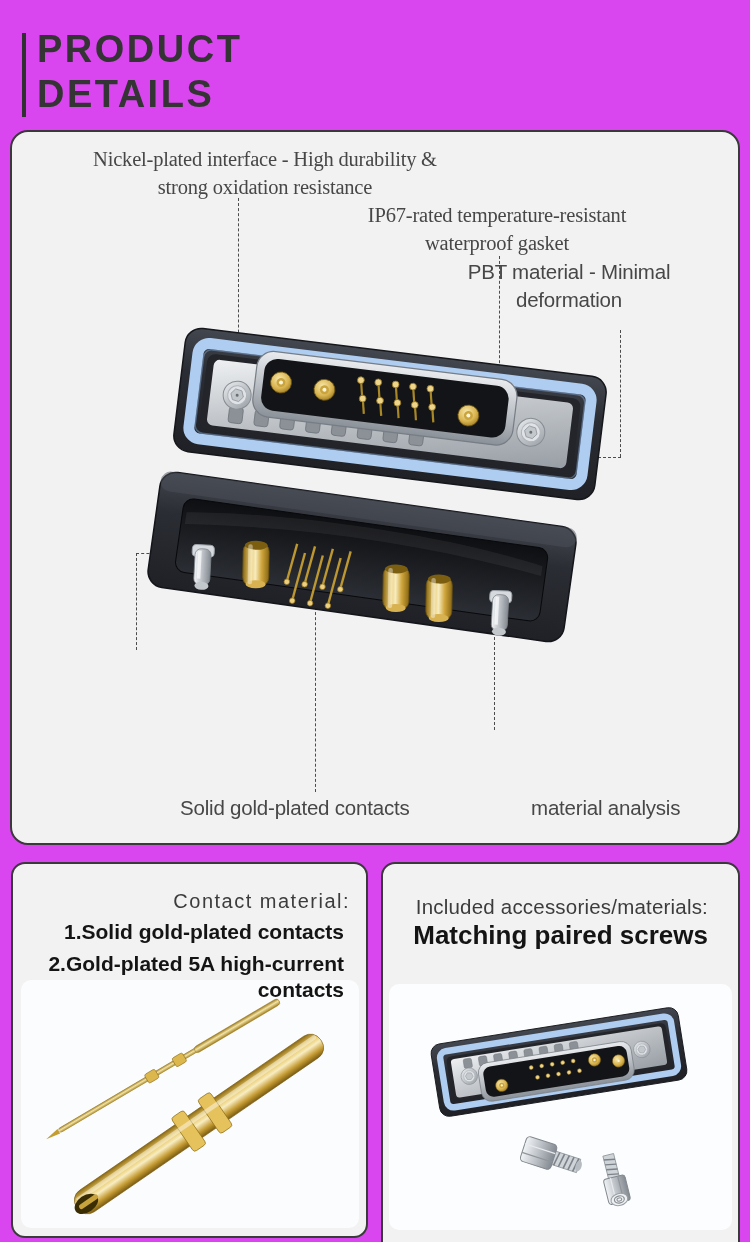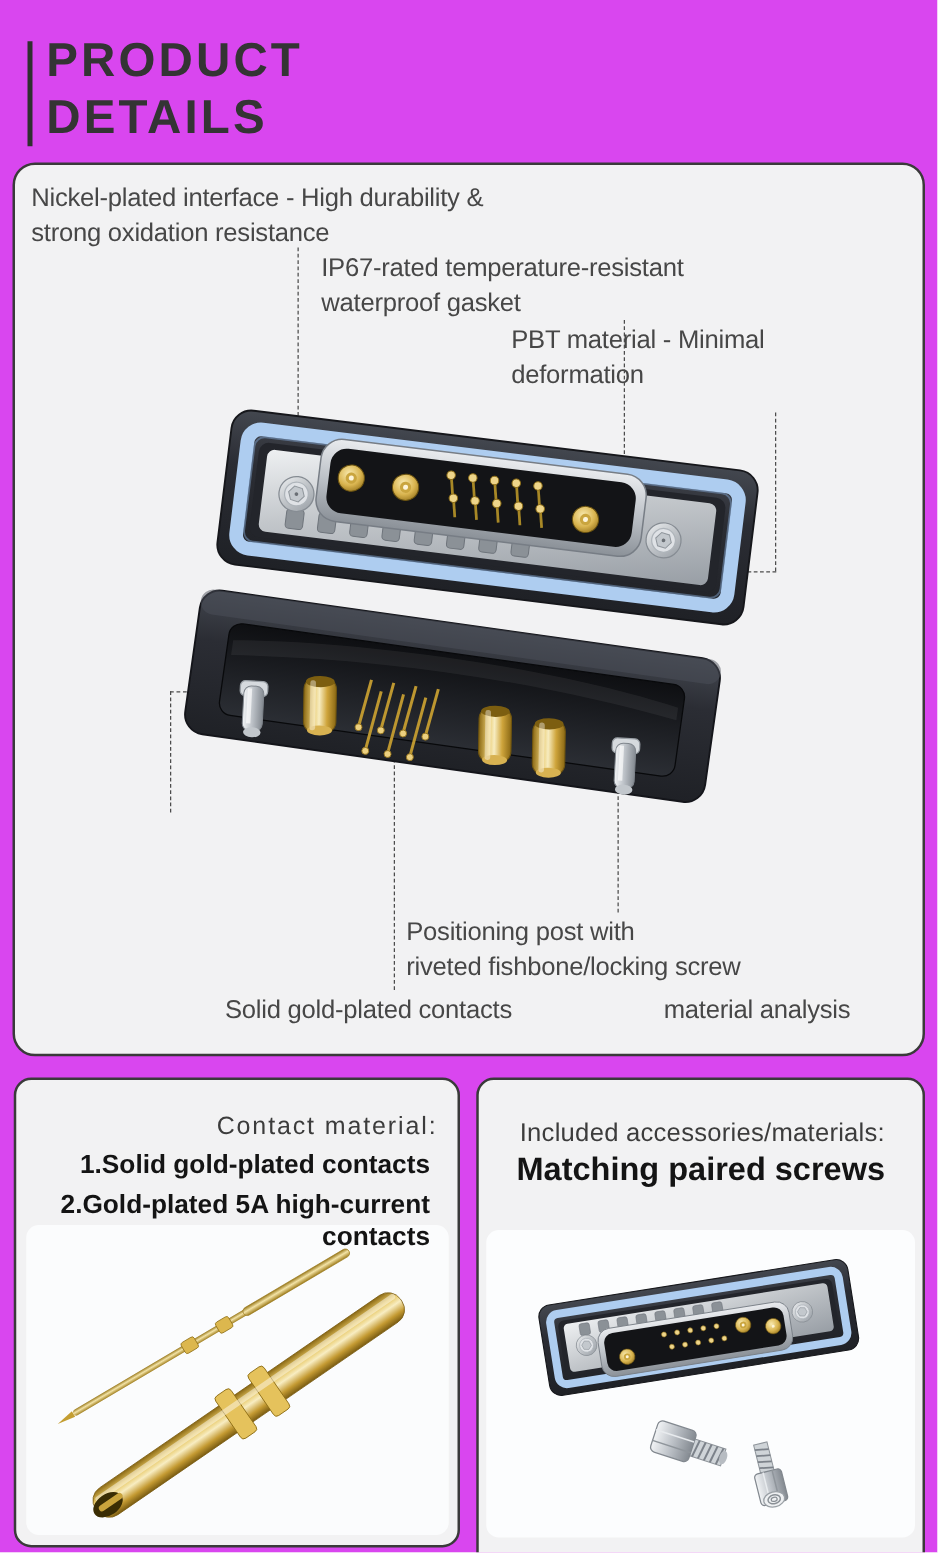--- a/index.html
+++ b/index.html
@@ -10,22 +10,22 @@
   .title{position:absolute;left:37px;top:27px;margin:0;font-size:38px;font-weight:700;
          line-height:45px;letter-spacing:2.5px;color:#343434;white-space:pre-line;}
   
   .panel{position:absolute;background:#f2f2f3;border:2px solid #3a3a3a;box-sizing:border-box;}
   .main-panel{left:10px;top:130px;width:730px;height:715px;border-radius:18px;}
   .contact-box{left:11px;top:862px;width:357px;height:376px;border-radius:14px;}
   .accessories-box{left:381px;top:862px;width:359px;height:448px;border-radius:14px;}
   
   .callout{position:absolute;margin:0;font-size:20.5px;line-height:28px;color:#474747;
            white-space:pre-line;letter-spacing:-0.2px;}
-  .center{}
-  .right{text-align:left;}
+  .center{text-align:center;font-family:Liberation Serif, serif;}
+  .right{text-align:center;}
   
   .lv{position:absolute;width:0;border-left:1.5px dashed #4c4c4c;}
   .lh{position:absolute;height:0;border-top:1.5px dashed #4c4c4c;}
   
   .photo{position:absolute;left:0;top:0;}
   
   .box-text{position:absolute;z-index:2;}
   .contact-text{top:26px;left:12px;right:16px;text-align:right;}
   .accessories-text{top:31px;left:12px;right:30px;text-align:right;}
   .box-heading{margin:0 0 3px 0;font-size:20px;color:#3c3c3c;letter-spacing:1.5px;}
@@ -43,22 +43,20 @@
 DETAILS</h1>
 
   <section class="panel main-panel">
 
     <p class="callout center" style="left:13px;top:13px;width:480px">Nickel-plated interface - High durability &amp;
 strong oxidation resistance</p>
     <p class="callout center" style="left:245px;top:69px;width:480px">IP67-rated temperature-resistant
 waterproof gasket</p>
     <p class="callout right" style="right:9px;top:126px;width:320px">PBT material - Minimal
 deformation</p>
-    <p class="callout center" style="left:313px;top:600px;width:340px">Positioning post with
-riveted fishbone/locking screw</p>
     <p class="callout" style="left:168px;top:662px">Solid gold-plated contacts</p>
     <p class="callout" style="left:519px;top:662px">material analysis</p>
 
     <i class="lv" style="left:226px;top:66px;height:170px"></i>
     <i class="lv" style="left:487px;top:124px;height:132px"></i>
     <i class="lv" style="left:608px;top:198px;height:127px"></i>
     <i class="lh" style="left:566px;top:325px;width:43px"></i>
     <i class="lv" style="left:124px;top:421px;height:97px"></i>
     <i class="lh" style="left:124px;top:421px;width:29px"></i>
     <i class="lv" style="left:482px;top:490px;height:108px"></i>

